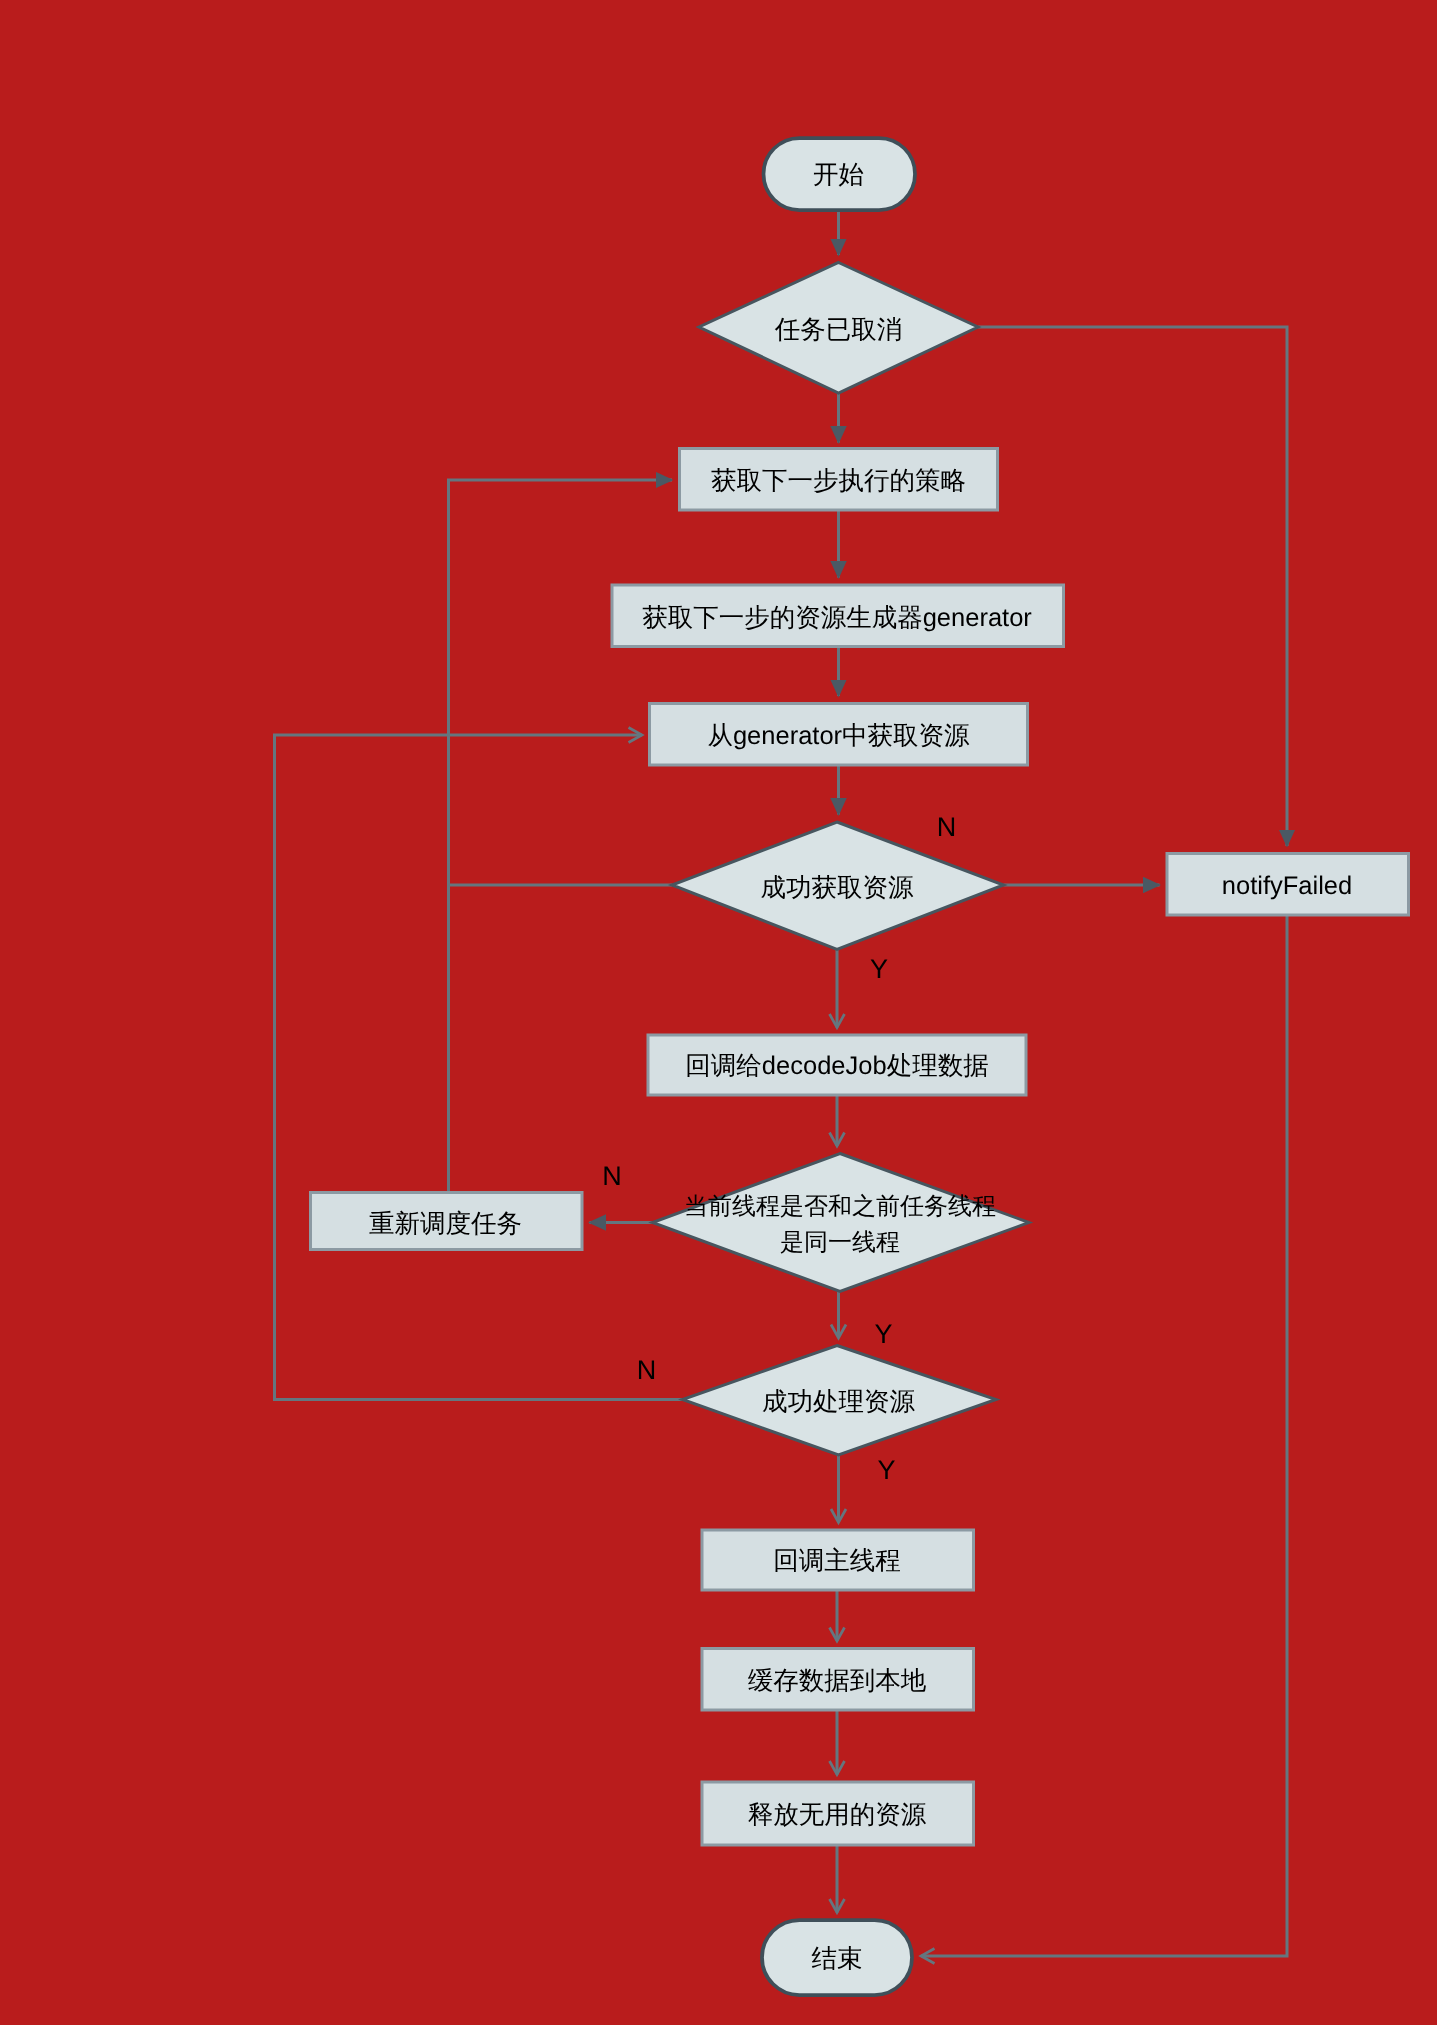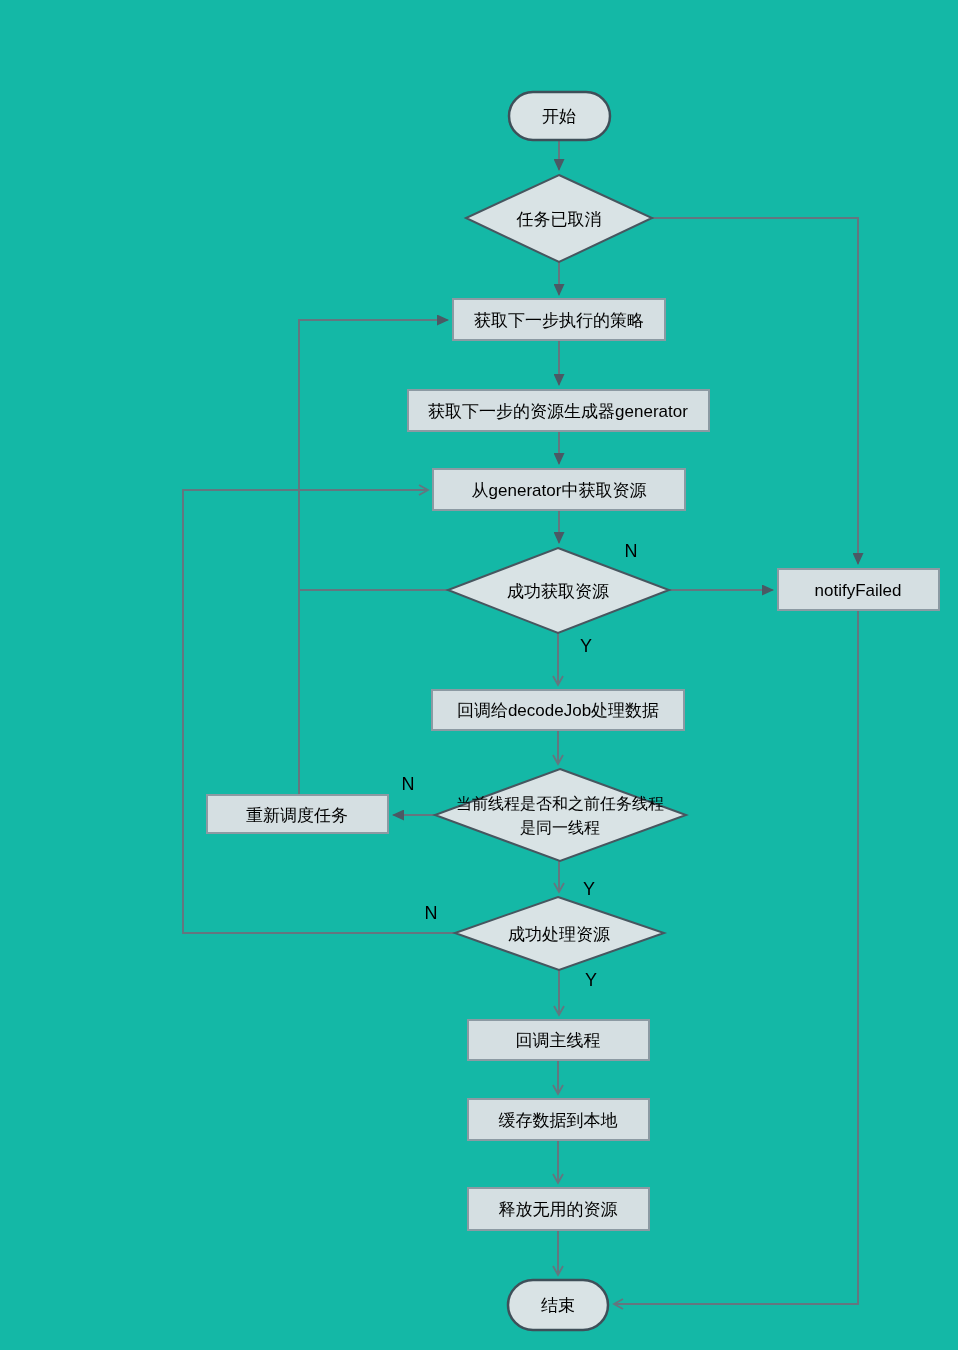--- a/index.html
+++ b/index.html
@@ -5,21 +5,21 @@
   html, body {
     margin: 0;
     padding: 0;
     background: #ffffff;
     font-family: "Liberation Sans", sans-serif;
   }
   .canvas {
     position: relative;
     width: 958px;
     height: 1350px;
-    background: #14b8a6;
+    background: #b91c1c;
   }
   .edge {
     fill: none;
     stroke: #64767f;
     stroke-width: 2;
   }
   .terminal {
     fill: #d9e3e5;
     stroke: #3f4f59;
     stroke-width: 2.5;

